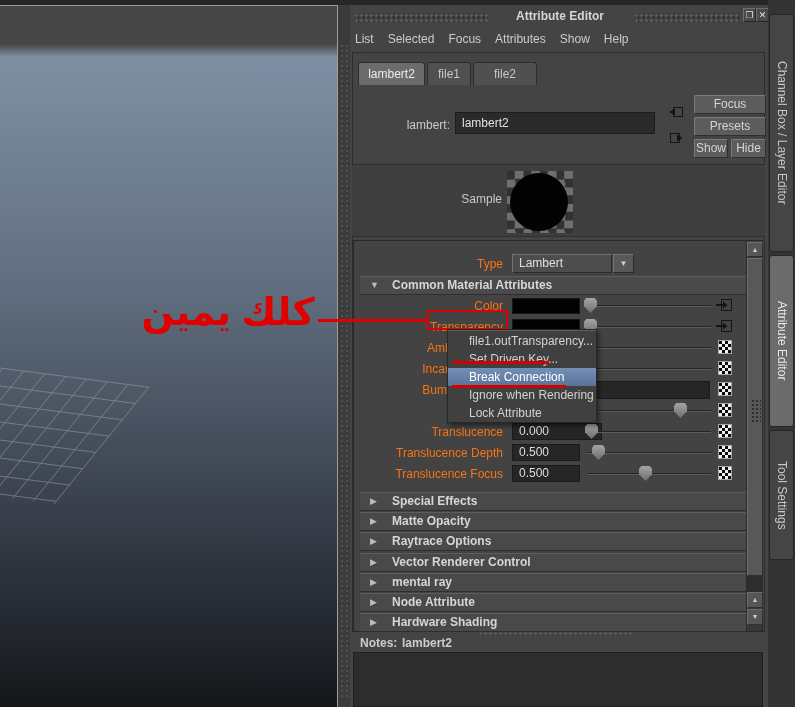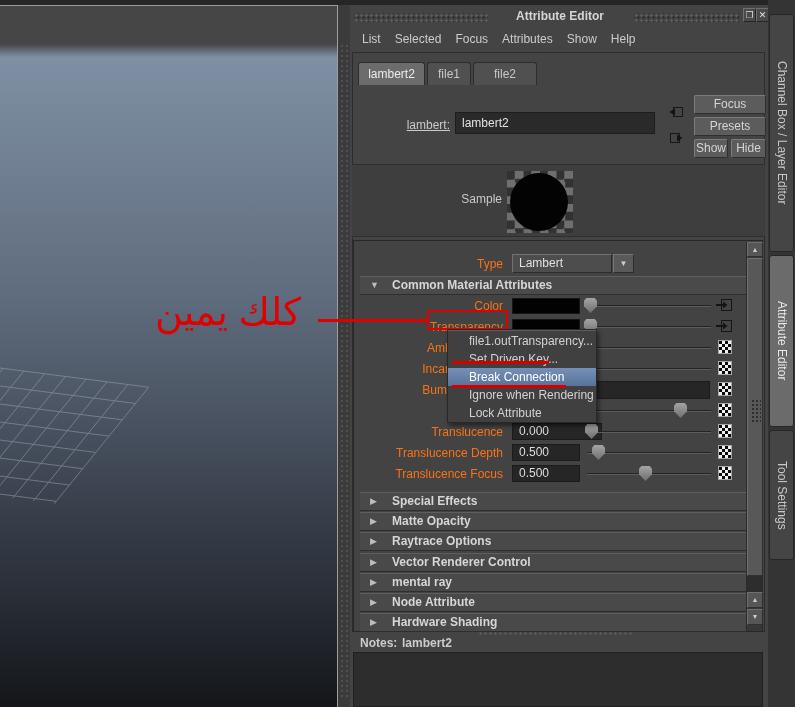--- a/index.html
+++ b/index.html
@@ -24,21 +24,21 @@
      background-image:radial-gradient(#5a5a5a 1px,rgba(0,0,0,0) 1.2px);background-size:5px 5px;}
 
   
   .ae{left:350px;top:5px;width:418px;height:702px;background:#444444;}
   .ae-titlebar{left:0;top:2px;width:418px;height:20px;}
   .tb-texture{top:6px;height:9px;background-image:radial-gradient(#5c5c5c 1px,rgba(0,0,0,0) 1.15px),radial-gradient(#303030 1px,rgba(0,0,0,0) 1.15px);
      background-size:5px 5px;background-position:0 0,2px 2px;}
   .tb-title{top:2px;left:140px;width:140px;text-align:center;font-weight:bold;color:#d6d6d6;}
   .winbtn{top:1px;width:13px;height:14px;background:#4a4a4a;border:1px solid;border-color:#707070 #262626 #262626 #707070;
      color:#e0e0e0;font-size:9px;line-height:12px;text-align:center;cursor:pointer;}
-  .ae-menubar{left:5px;top:24px;height:20px;display:flex;gap:14px;align-items:center;color:#cccccc;margin-left:7px;}
+  .ae-menubar{left:5px;top:24px;height:20px;display:flex;gap:14px;align-items:center;color:#cccccc;}
   .ae-menubar span{cursor:pointer;}
 
   .main-frame{left:2px;top:47px;width:413px;height:580px;border:1px solid #2c2c2c;}
   
   .tab{top:57px;height:23px;border:1px solid #2d2d2d;border-bottom:none;border-radius:3px 3px 0 0;
        text-align:center;line-height:22px;color:#c6c6c6;background:#505050;cursor:pointer;}
   .tab.active{background:#6c6c6c;color:#ececec;}
 
   
   .lbl{color:#c9c9c9;text-align:right;}
@@ -94,21 +94,21 @@
   .mitem.hl{background:linear-gradient(180deg,#7590b8,#597298);color:#ffffff;}
 
   
   .side-col{left:768px;top:0;width:27px;height:707px;background:#343434;}
   .vtab{position:absolute;left:1px;width:25px;border:1px solid #272727;border-radius:3px;background:#454545;
      color:#c8c8c8;writing-mode:vertical-rl;text-align:center;line-height:23px;font-size:12px;cursor:pointer;}
   .vtab.active{background:#6b6b6b;color:#e9e9e9;}
 
   
   .anno{z-index:5;}
-  .anno-text{left:136px;top:286px;width:184px;font-size:38px;font-weight:normal;color:#e10000;direction:rtl;text-align:center;line-height:52px;}
+  .anno-text{left:136px;top:286px;width:184px;font-size:38px;font-weight:bold;color:#e10000;direction:rtl;text-align:center;line-height:52px;}
   .anno-line{left:318px;top:319px;width:110px;height:3px;background:#e10000;}
   .anno-box{left:427px;top:310px;width:81px;height:20px;border:2px solid #e10000;z-index:5;}
   .anno-ul{height:3px;background:#d40000;z-index:20;}
 </style>
 </head>
 <body>
 
 <div id="stage">
 
   <div class="abs vp-top-strip"></div>
@@ -162,21 +162,21 @@
       <span>Show</span>
       <span>Help</span>
     </div>
 
     <div class="abs main-frame"></div>
 
     <div class="abs tab active" style="left:8px;width:67px;">lambert2</div>
     <div class="abs tab" style="left:77px;width:44px;">file1</div>
     <div class="abs tab" style="left:123px;width:64px;">file2</div>
 
-    <div class="abs lbl" style="left:0px;top:113px;width:100px;text-decoration:underline;">lambert:</div>
+    <div class="abs lbl" style="left:0px;top:113px;width:100px;">lambert:</div>
     <div class="abs field" style="left:105px;top:107px;width:200px;height:22px;">lambert2</div>
 
     <svg class="abs icon-sq" style="left:318px;top:99px;" width="18" height="17">
       <rect x="5.5" y="3.5" width="9" height="9" fill="none" stroke="#161616"></rect>
       <polygon points="7,4.5 1.5,8 7,11.5" fill="#141414"></polygon>
     </svg>
     <svg class="abs icon-sq" style="left:318px;top:125px;" width="18" height="17">
       <rect x="2.5" y="3.5" width="9" height="9" fill="none" stroke="#161616"></rect>
       <polygon points="9,4.5 14.5,8 9,11.5" fill="#141414"></polygon>
     </svg>

